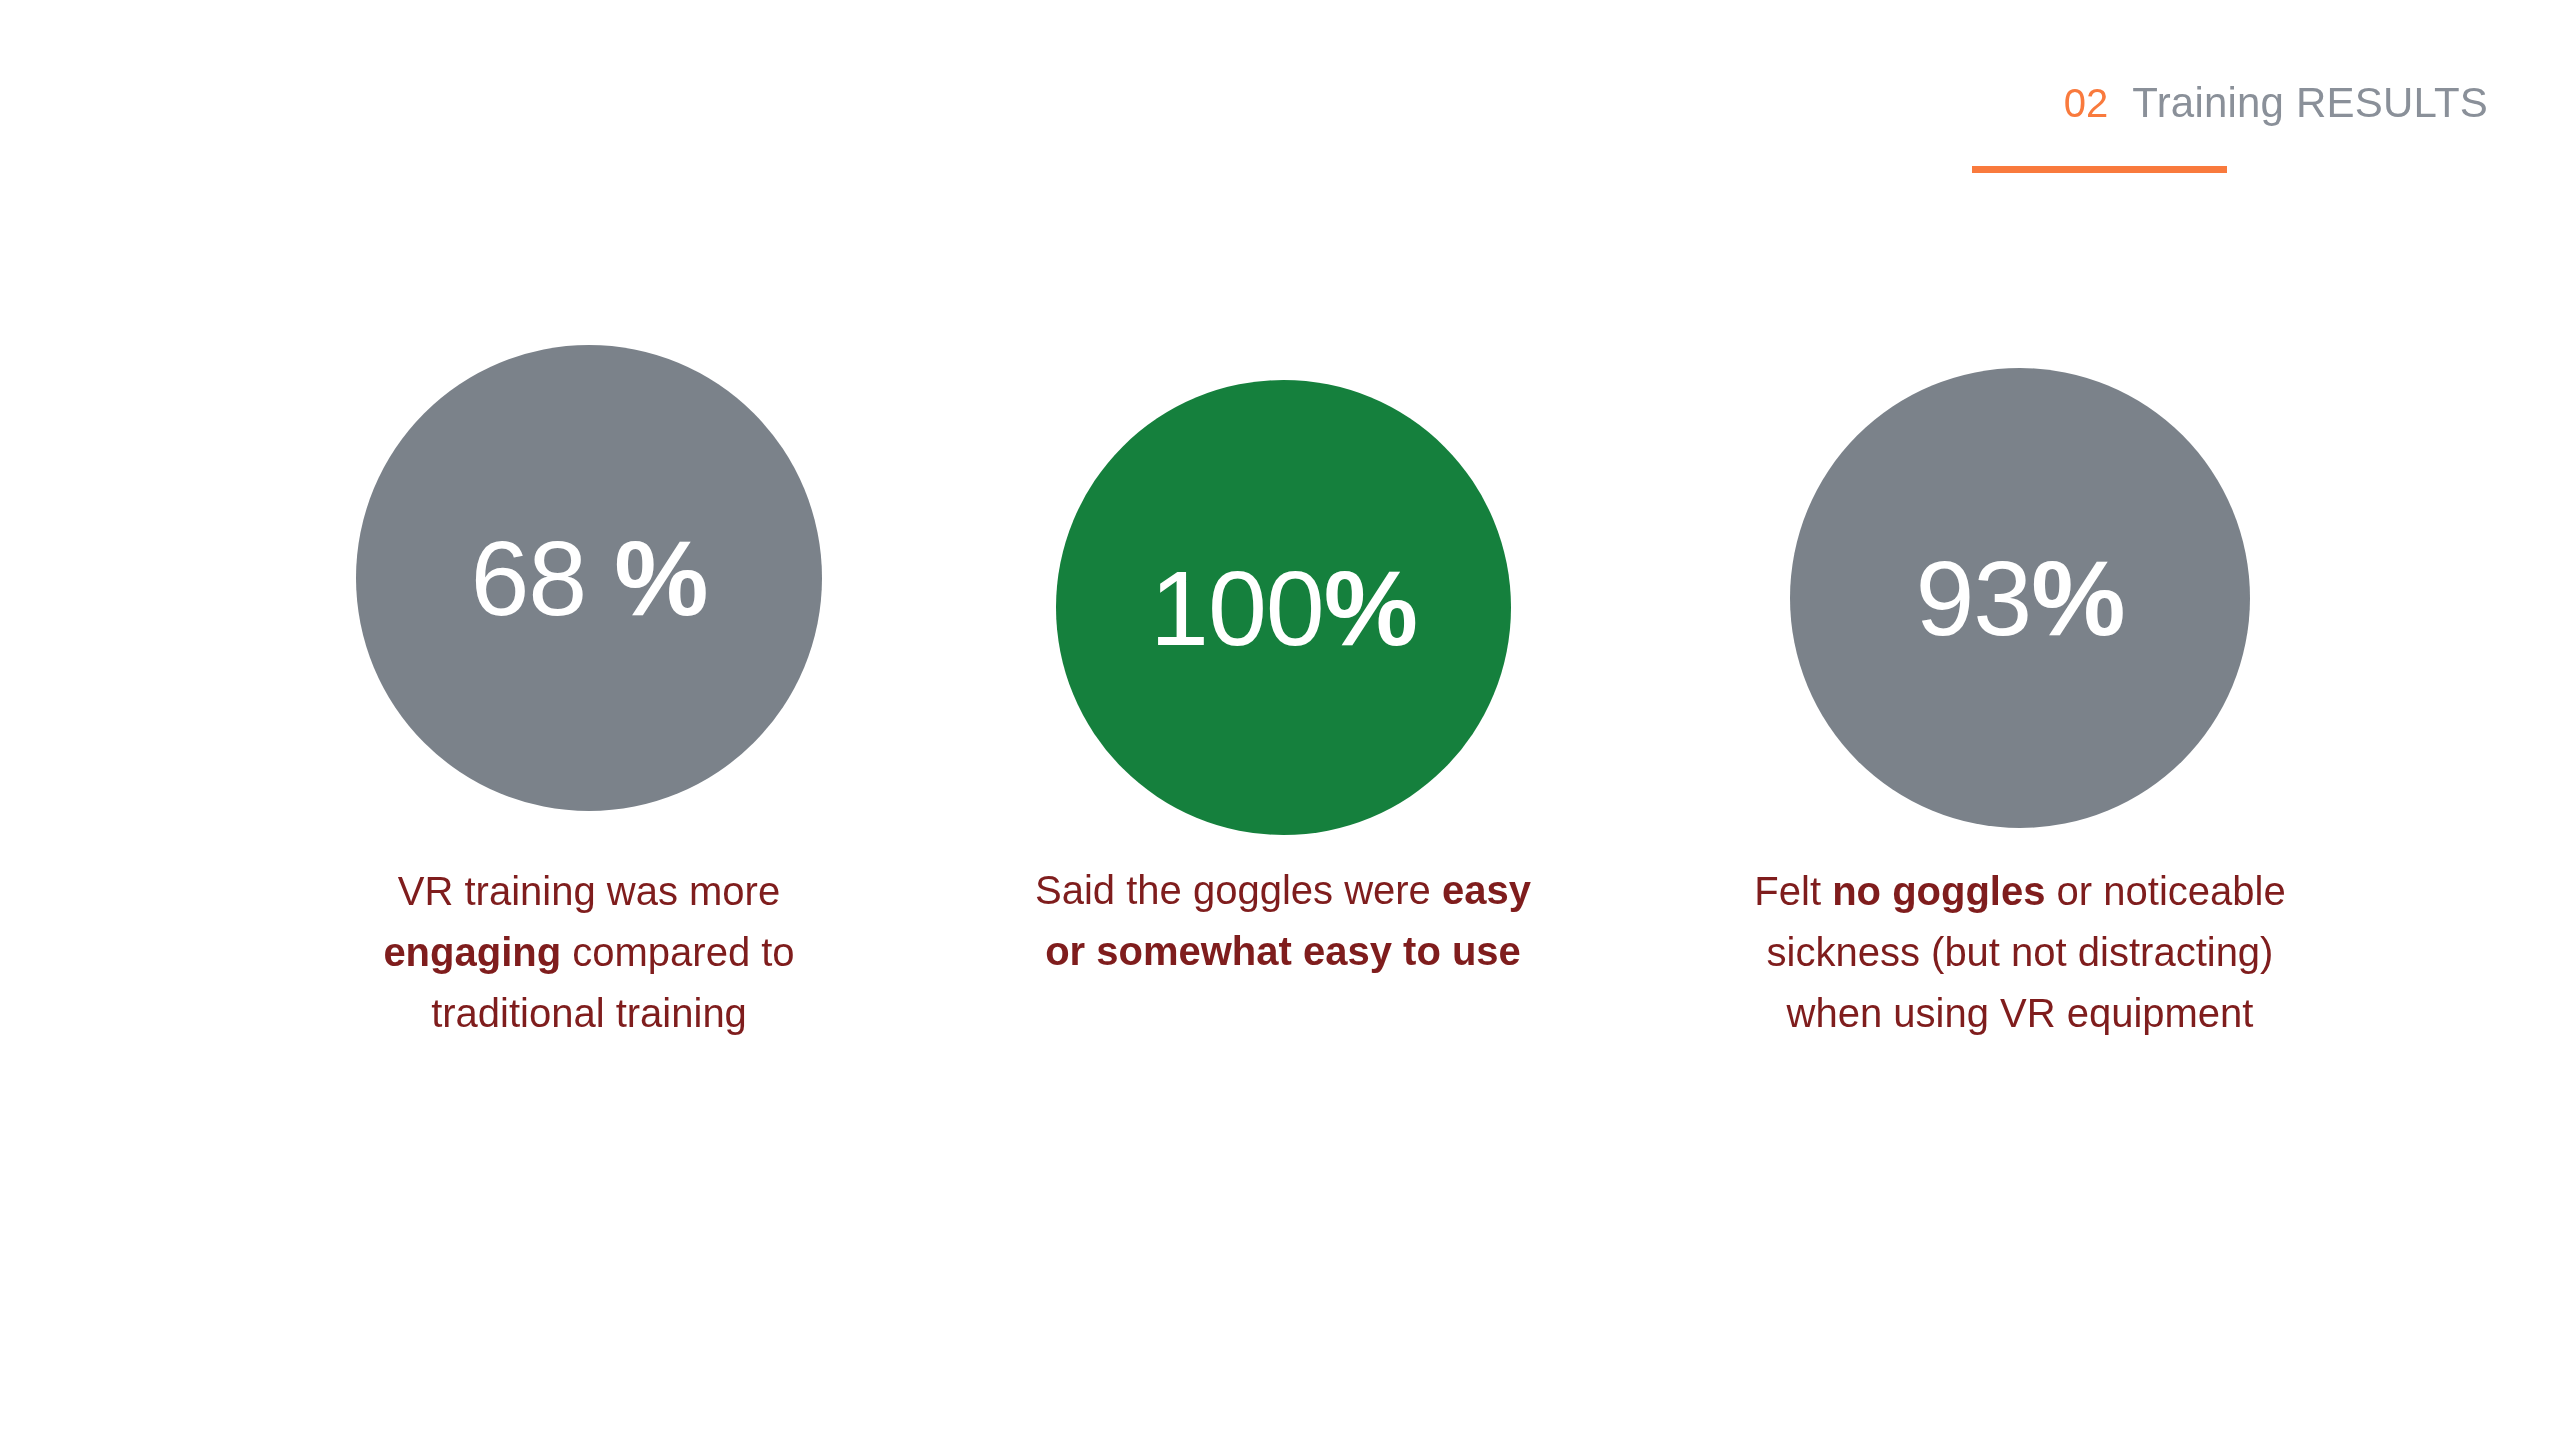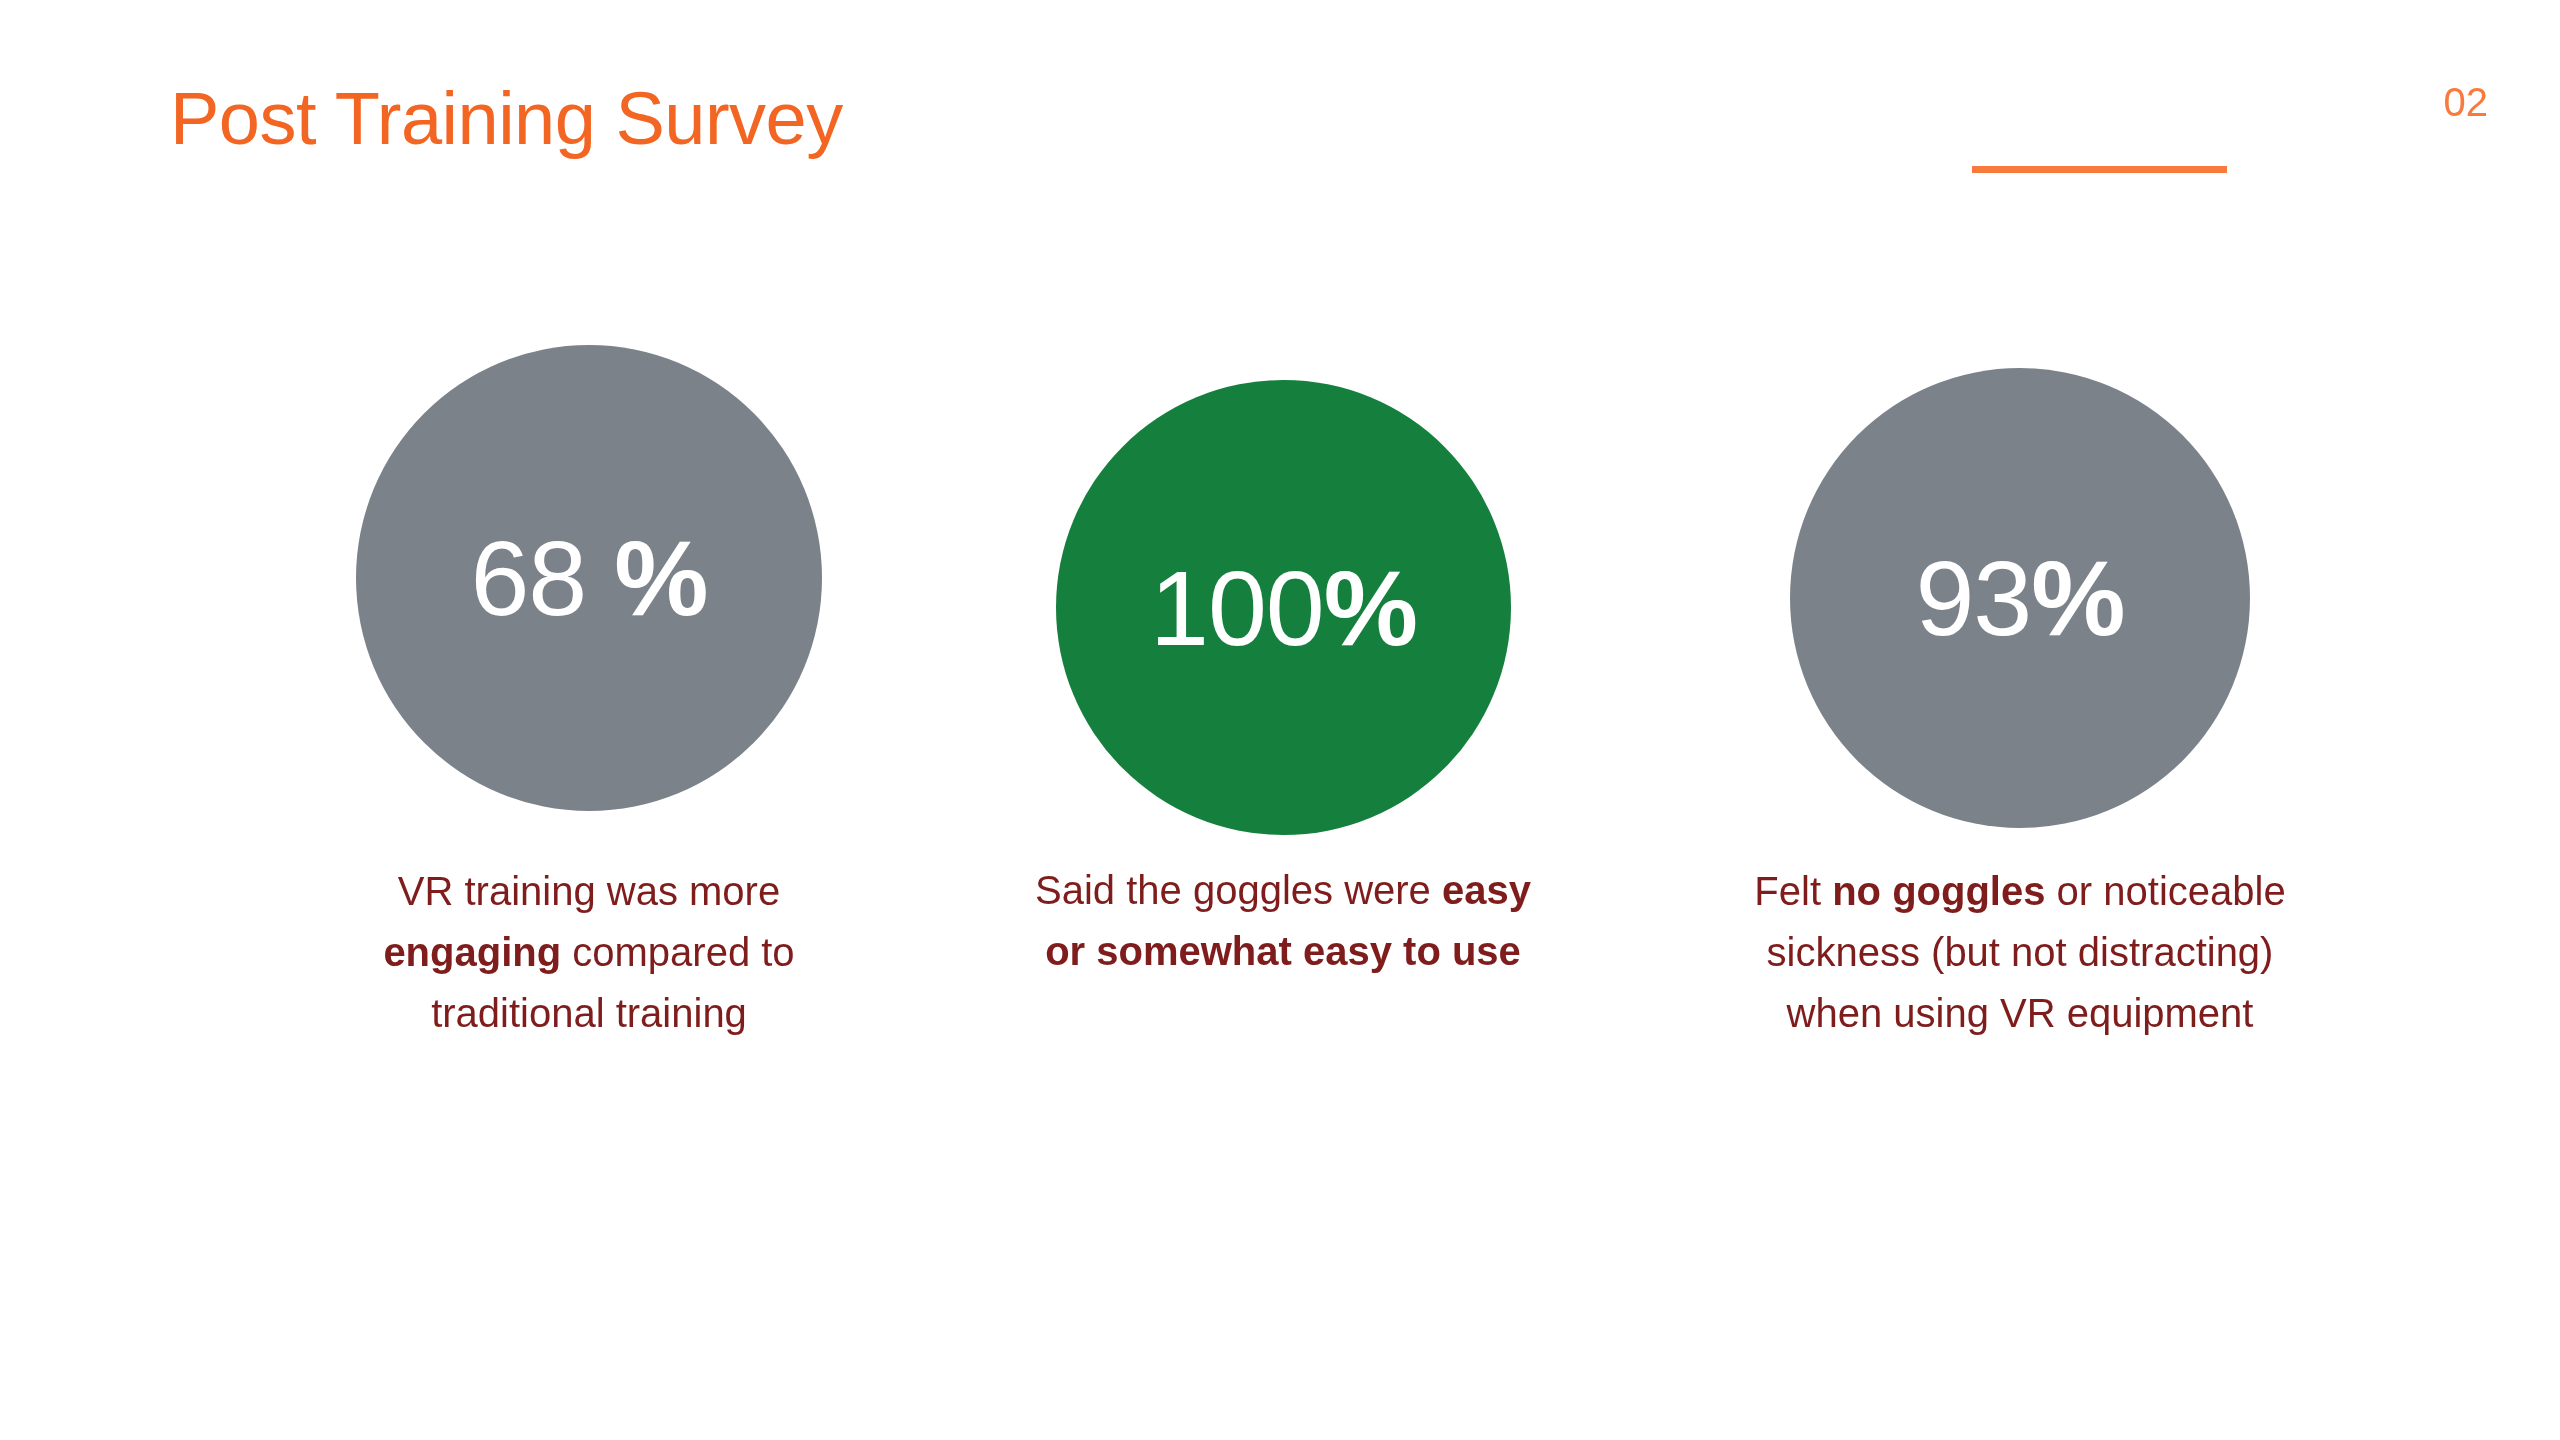--- a/index.html
+++ b/index.html
@@ -141,24 +141,24 @@
   }
   #stat-3 .caption {
     left: 1750px; top: 861px; width: 540px;
   }
 </style>
 </head>
 <body>
 
 <div class="slide">
 
-  <div class="slide-title">Post Training Survey</div>
 
   <div class="section-marker">
     <span class="section-number">02</span>
+    <span class="section-label">Training RESULTS</span>
   </div>
   <div class="section-rule"></div>
 
   <div class="stats">
 
     <div class="stat" id="stat-1">
       <div class="bubble" style="background: rgb(123, 130, 138);">
         <span class="val">68</span>
           <span class="pct">%</span>
       </div>

